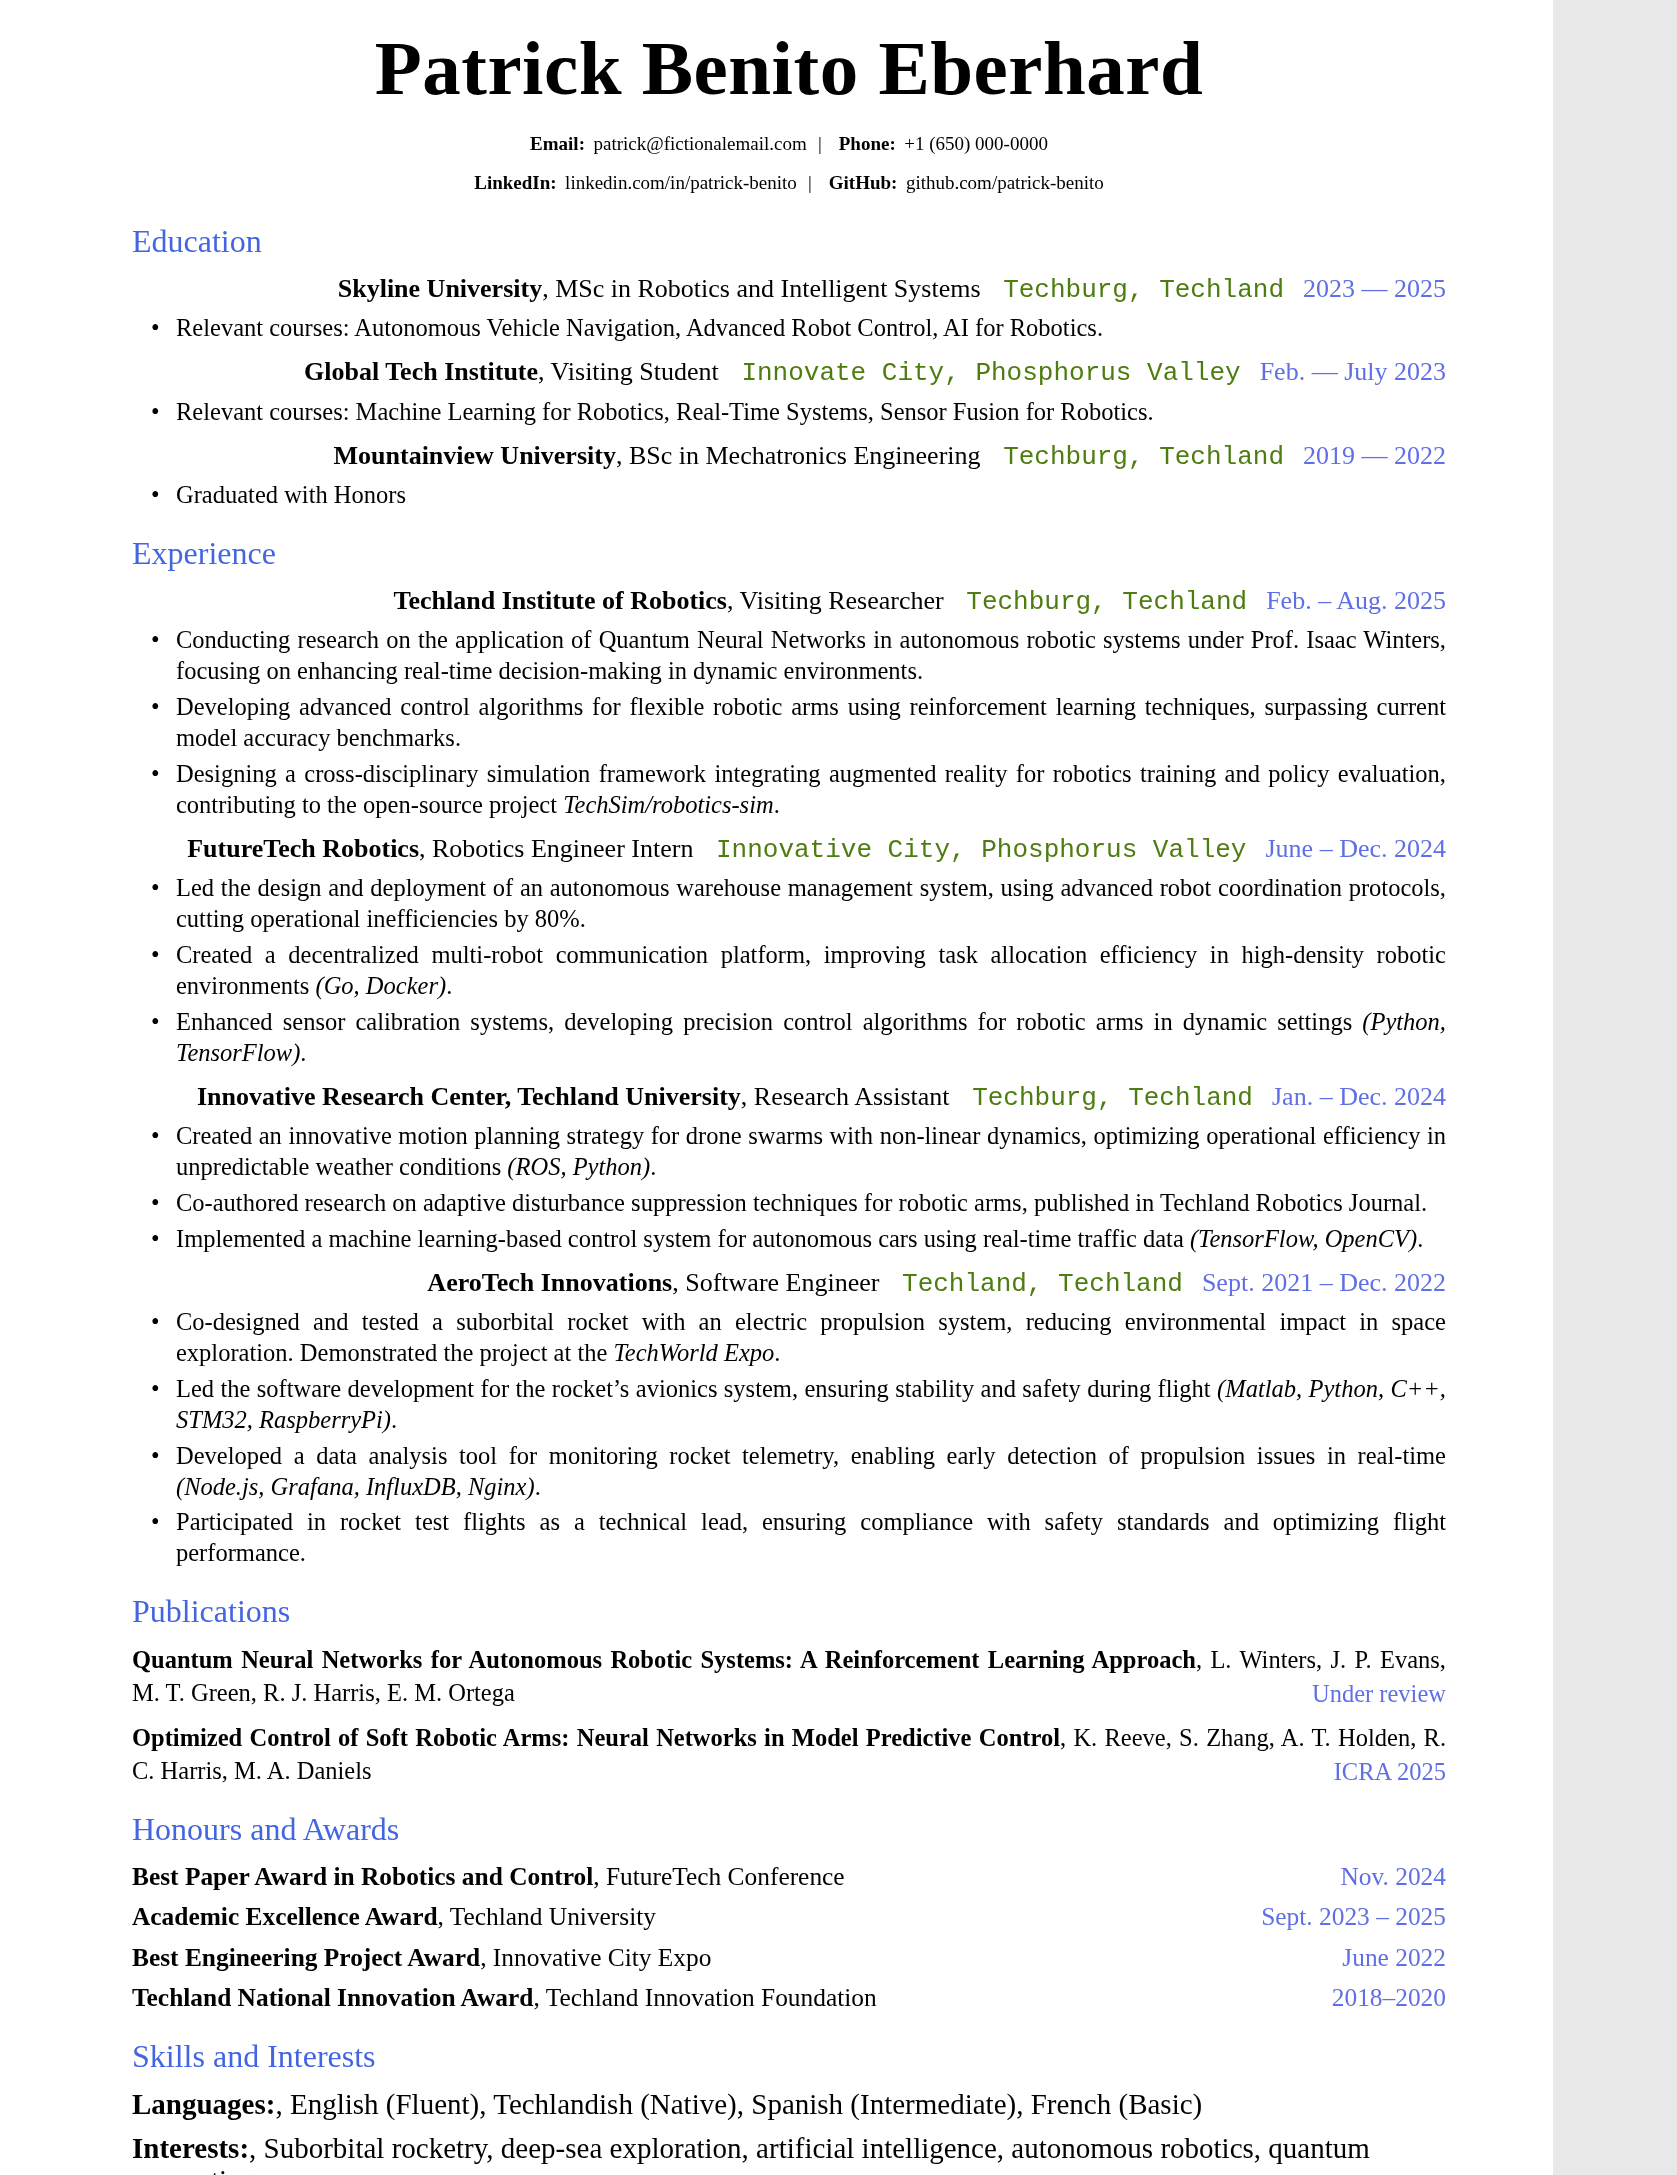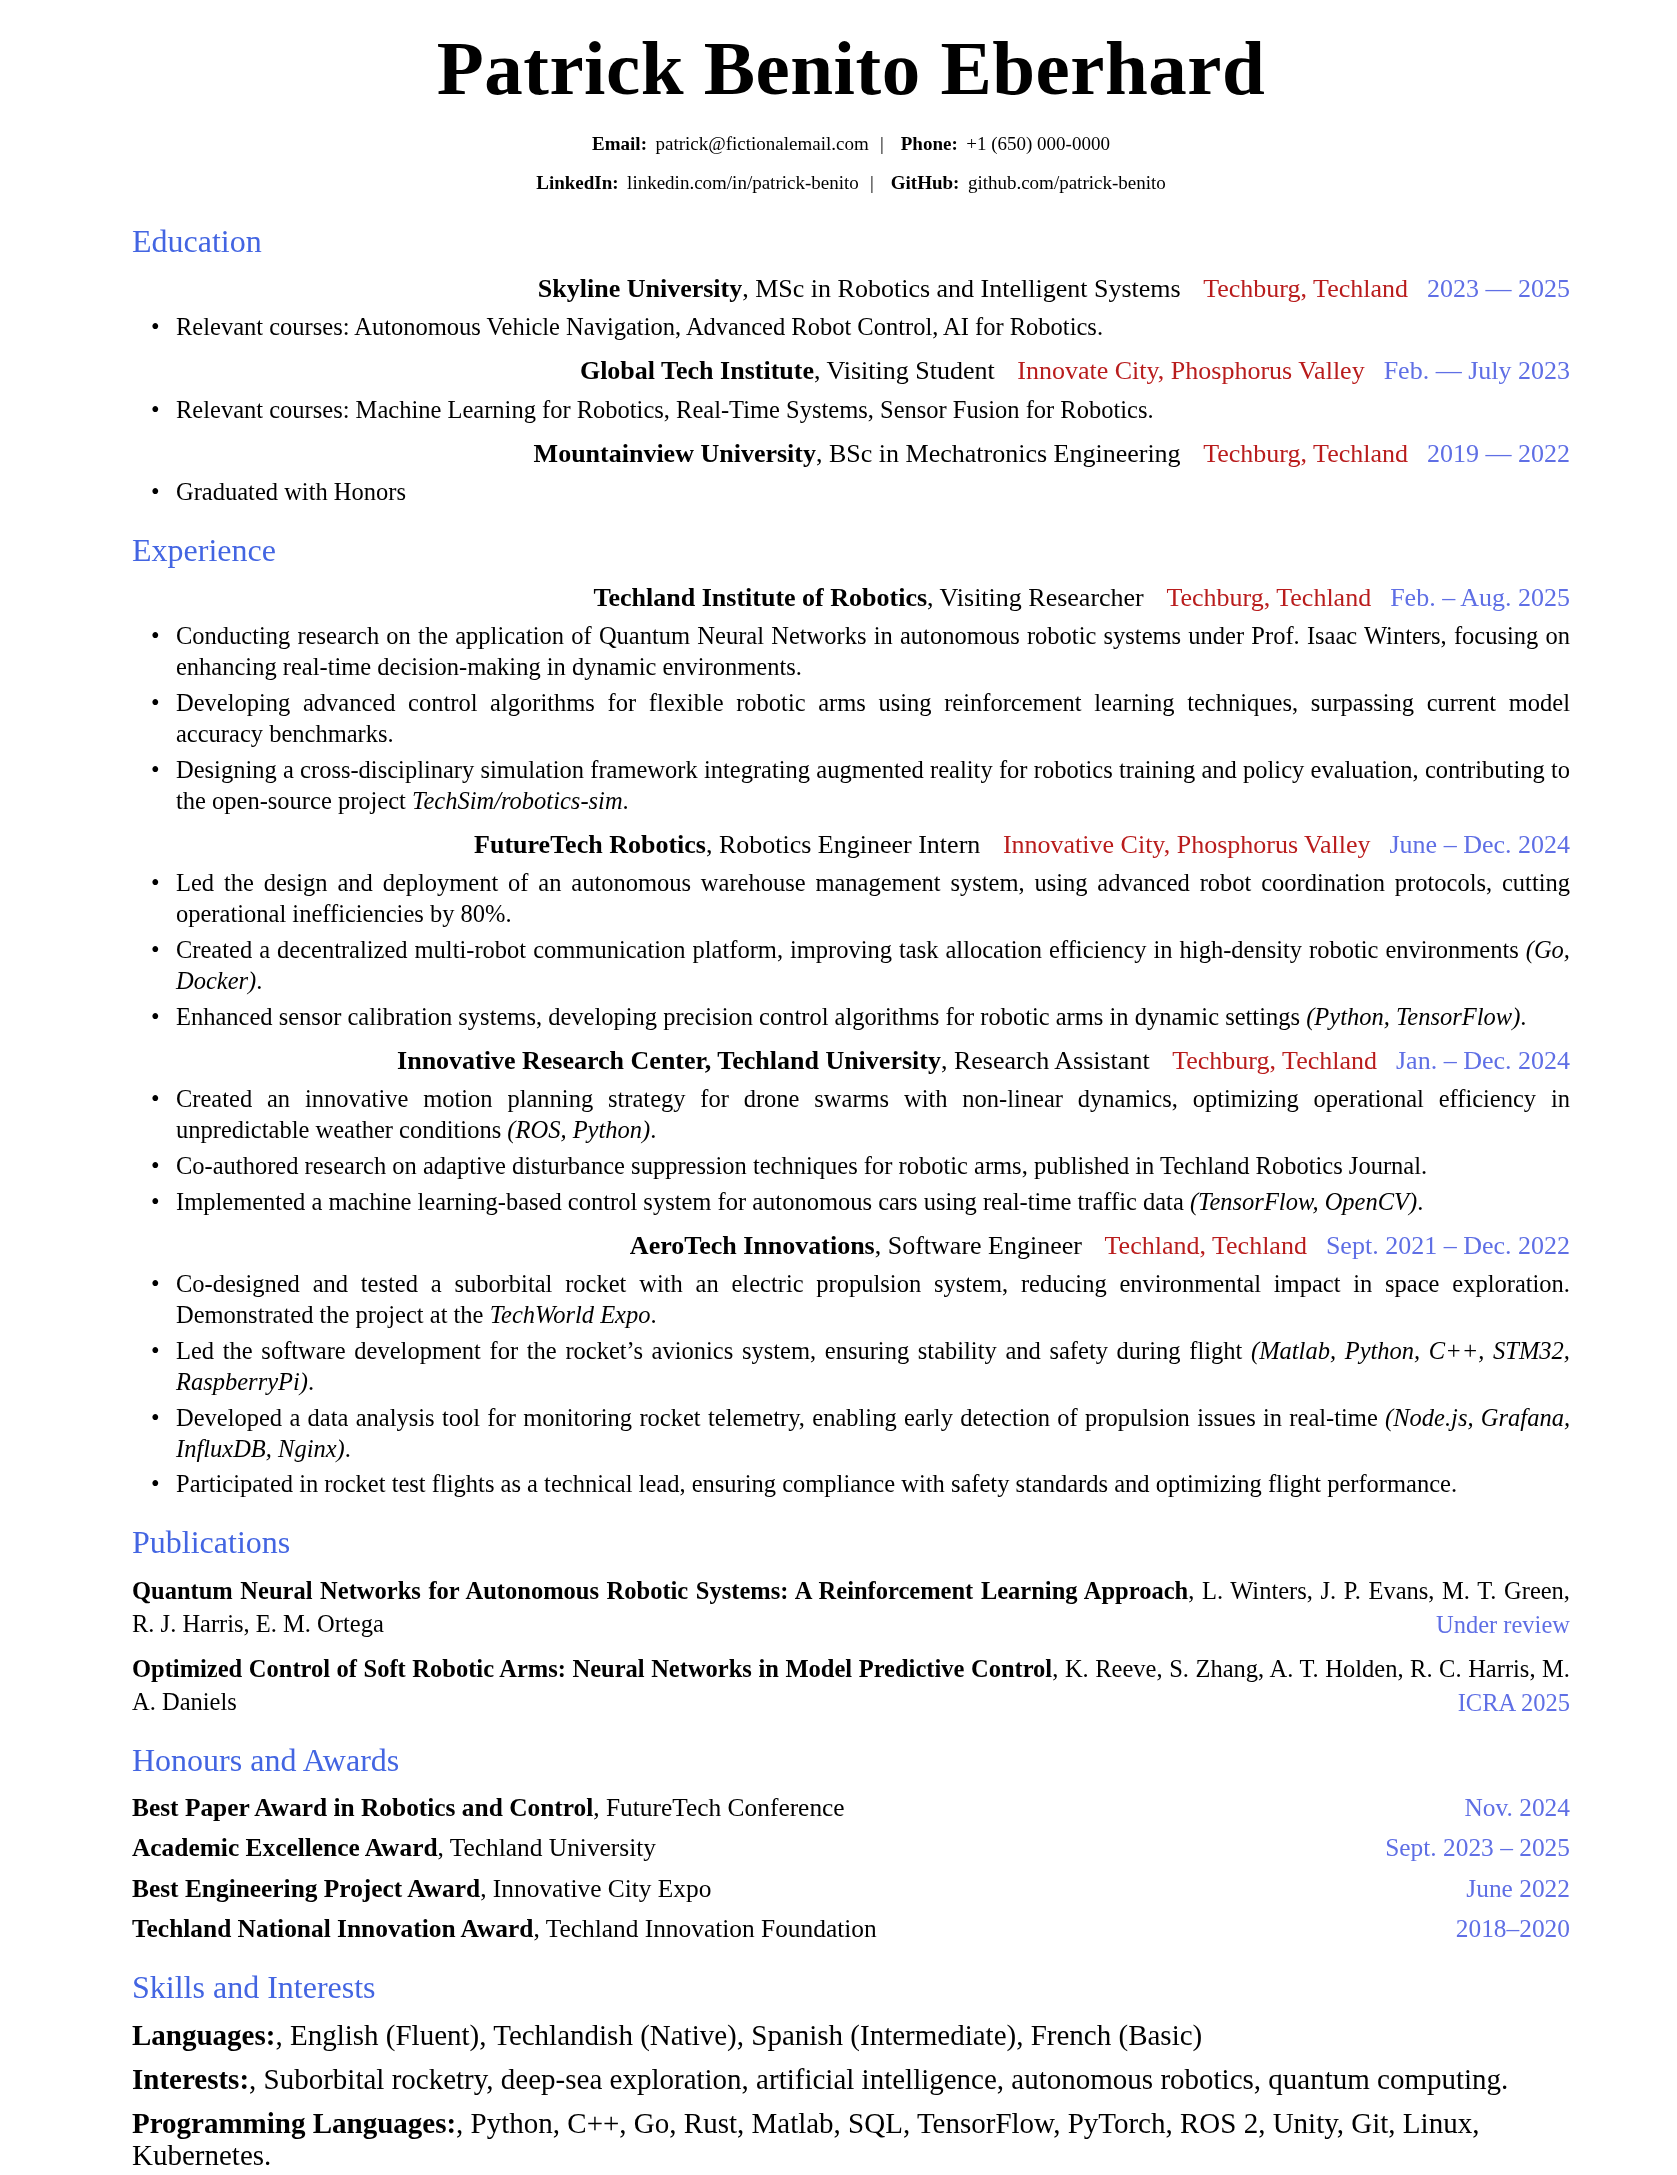--- a/index.html
+++ b/index.html
@@ -1,18 +1,18 @@
 <!DOCTYPE html>
 <html style="--accent: #4365E2; --date: #5F6FE5;font-size:15px"><head>
 <meta charset="utf-8">
 <style>
   html,body{margin:0;padding:0;background:#e8e8e8;}
   .page{
     position:relative;
-    width:1677px;
+    width:1553px;
     height:2175px;
     background:#ffffff;
     box-sizing:border-box;
     padding:28px 107px 0 132px;
     font-family:"Liberation Serif","DejaVu Serif",serif;
     color:#000;
     overflow:hidden;
   }
   .b{font-weight:bold;}
   .i{font-style:italic;}
@@ -49,21 +49,21 @@
   
   .entry{margin:0 0 13px 0;}
   .entry-head{
     display:flex;
     justify-content:flex-end;
     align-items:baseline;
     font-size:26px;
     line-height:32px;
   }
   .entry-right{white-space:nowrap;flex-shrink:0;margin-left:22.6px;}
-  .entry-right .loc{color:#b91c1c;}
+  .entry-right .loc{color:#4d7c0f;font-family:Liberation Mono, monospace;}
   .entry-right .date{color:var(--date,#5F6FE5);margin-left:19px;}
 
   ul.bullets{
     list-style:none;
     margin:6.6px 0 0 0;
     padding:0;
   }
   ul.bullets li{
     position:relative;
     padding-left:44px;

